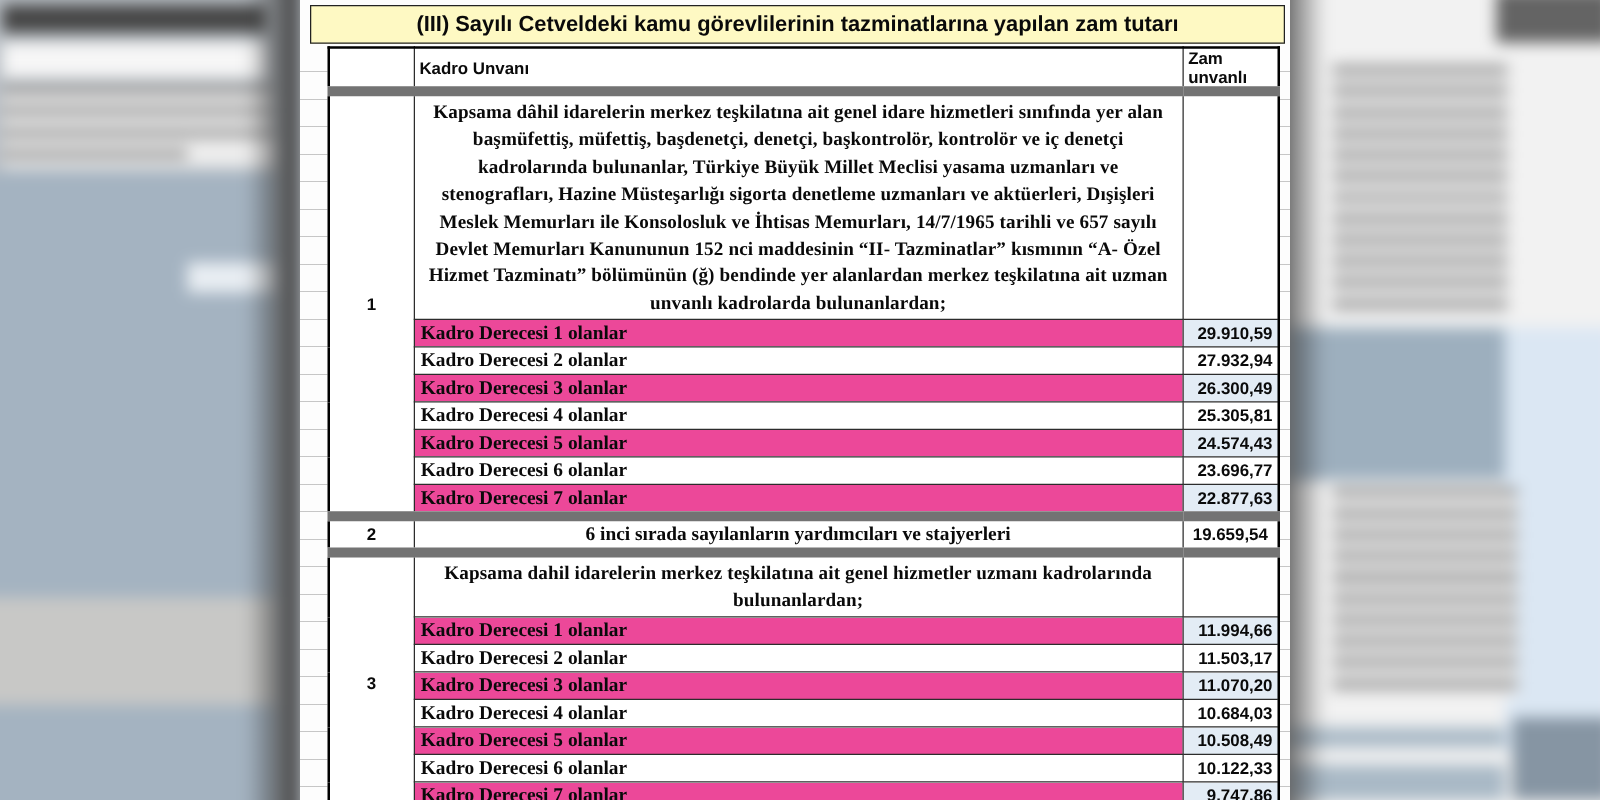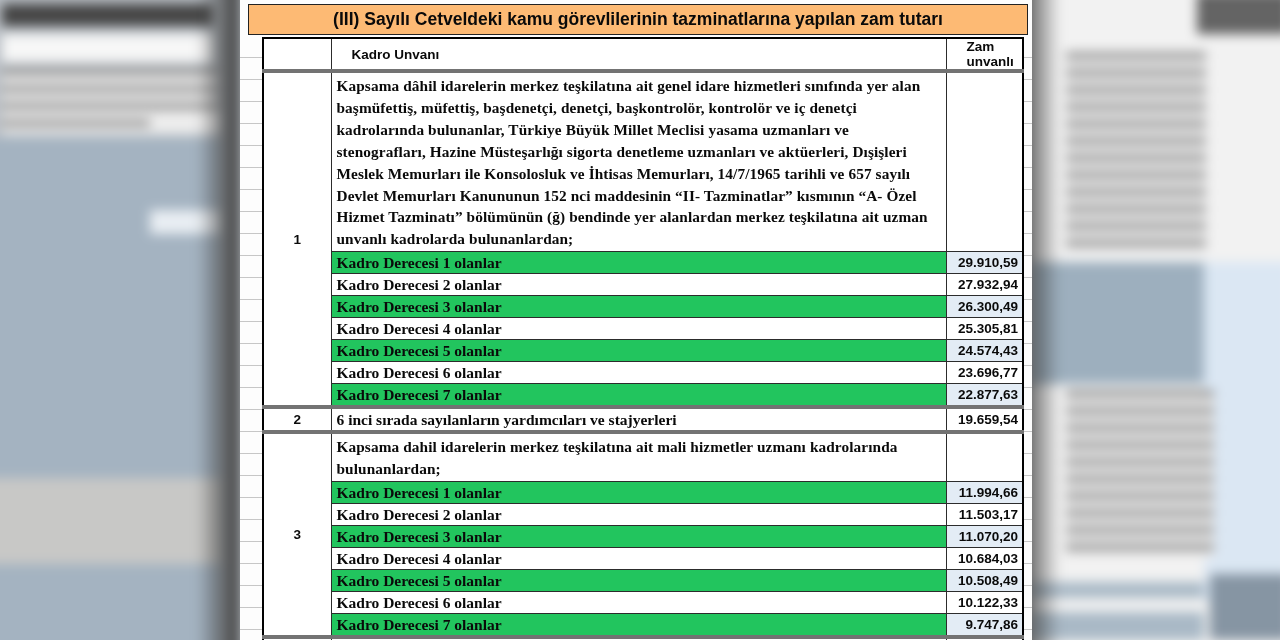--- a/index.html
+++ b/index.html
@@ -17,45 +17,45 @@
   .txtlines{background:repeating-linear-gradient(to bottom,#9a9a9a 0 8px,#efefef 8px 17px);}
   
   .page{position:absolute;left:240px;top:0;width:792px;height:640px;background:#fdfdfd;}
   .margin-grid{position:absolute;top:36px;height:596px;
     background:repeating-linear-gradient(to bottom,transparent 0 21px,rgba(110,110,110,0.38) 21px 22px);}
   .mg-left{left:240px;width:22px;}
   .mg-right{left:1022px;width:10px;}
   
   .doc{position:absolute;left:248px;top:4px;}
   .title-box{
-    width:778px;height:29px;border:1px solid #222;background:#fdba74;
+    width:778px;height:29px;border:1px solid #222;background:#fef9c3;
     text-align:center;line-height:29px;font-weight:bold;font-size:17.5px;color:#0a0a0a;
   }
   table.main{
     border-collapse:collapse;table-layout:fixed;width:760px;
     margin-left:14px;margin-top:2px;
     border:2px solid #000;
   }
   col.c-idx{width:68px;} col.c-lbl{width:615px;} col.c-val{width:77px;}
   td{border:1px solid #2c2c2c;background:#fff;color:#0a0a0a;overflow:hidden;}
-  tr.sec td{border-top:4px solid #737373;}
-  td.hdr{font-weight:bold;font-size:13.5px;height:20px;padding:0 20px;font-family:"Liberation Sans",sans-serif;}
+  tr.sec td{border-top:8px solid #737373;text-align:center;}
+  td.hdr{font-weight:bold;font-size:13.5px;height:20px;padding:0 4px;font-family:"Liberation Sans",sans-serif;}
   td.idx{text-align:center;font-weight:bold;font-size:13.5px;vertical-align:middle;font-family:"Liberation Sans",sans-serif;}
   td.desc{
     font-family:"Liberation Serif",serif;font-weight:bold;font-size:15.3px;
     line-height:21.9px;padding:2px 5px 1px 5px;vertical-align:top;letter-spacing:0.1px;
   }
   td.desc.tall{height:172px;}
   td.lbl{
     font-family:"Liberation Serif",serif;font-weight:bold;font-size:15.5px;
     height:21px;padding:0 5px;white-space:nowrap;
   }
   td.val{height:21px;}
   td.num{text-align:right;font-weight:bold;font-size:13.5px;padding:0 4px;font-family:"Liberation Sans",sans-serif;}
-  td.shade{background:#22c55e;}
+  td.shade{background:#ec4899;}
   td.shadev{background:#e3ecf5;}
 </style>
 </head>
 <body>
 
 <div class="bgwrap bg-left">
   <div class="blurlayer">
     <div class="shape" style="inset:0;background:#b9bfc5;"></div>
     <div class="shape" style="left:20px;top:22px;width:210px;height:22px;background:#454545;"></div>
     <div class="shape" style="left:20px;top:52px;width:210px;height:28px;background:#f7f7f7;"></div>
@@ -137,21 +137,21 @@
           <td class="lbl shade">Kadro Derecesi 7 olanlar</td>
           <td class="val num shadev">22.877,63</td>
         </tr>
         <tr class="sec">
           <td class="idx">2</td>
           <td class="lbl">6 inci sırada sayılanların yardımcıları ve stajyerleri</td>
           <td class="val num">19.659,54</td>
         </tr>
         <tr class="sec">
           <td class="idx" rowspan="8">3</td>
-          <td class="desc">Kapsama dahil idarelerin merkez teşkilatına ait mali hizmetler uzmanı kadrolarında bulunanlardan;</td>
+          <td class="desc">Kapsama dahil idarelerin merkez teşkilatına ait genel hizmetler uzmanı kadrolarında bulunanlardan;</td>
           <td class="val"></td>
         </tr>
         <tr>
           <td class="lbl shade">Kadro Derecesi 1 olanlar</td>
           <td class="val num shadev">11.994,66</td>
         </tr>
         <tr>
           <td class="lbl">Kadro Derecesi 2 olanlar</td>
           <td class="val num">11.503,17</td>
         </tr>

